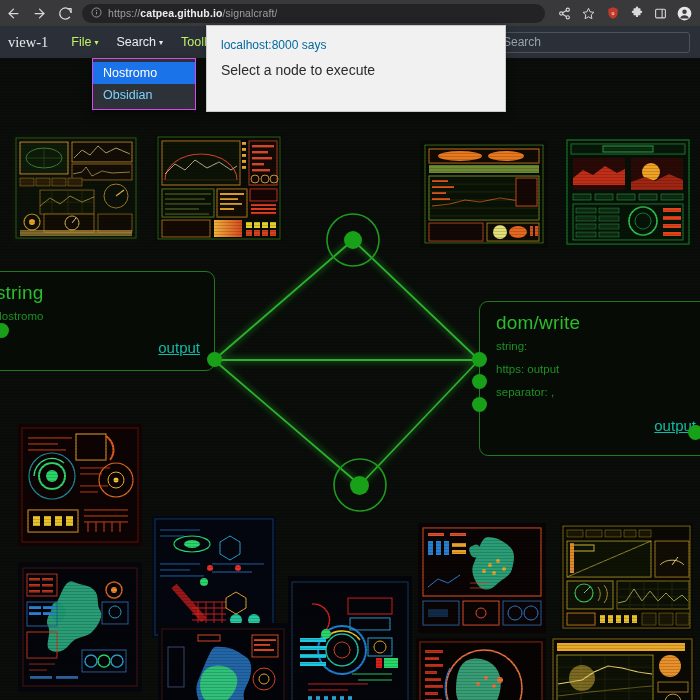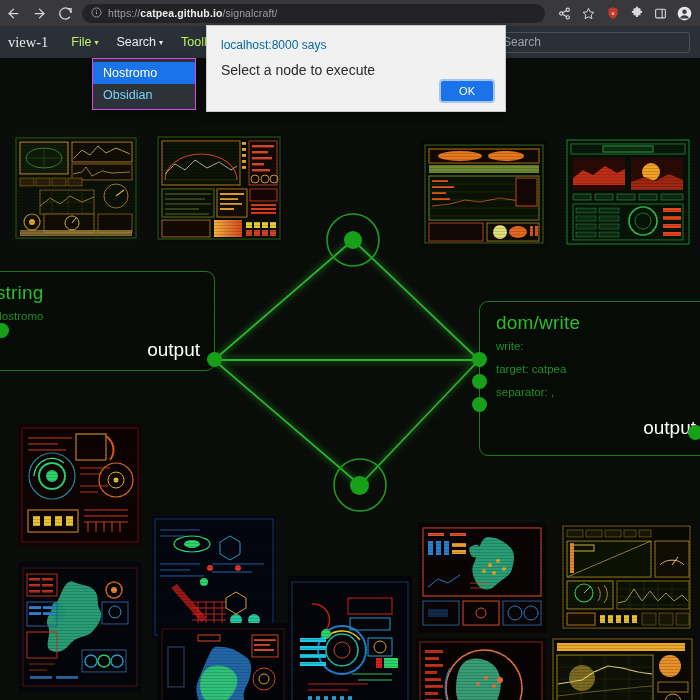--- a/index.html
+++ b/index.html
@@ -101,21 +101,21 @@
   .node{
     position:absolute; border:1px solid #1f7a1f; border-radius:9px;
     background:rgba(6,11,6,.72); z-index:22;
   }
   .node-title{
     color:#2bbd2b; font-size:19px; padding:10px 0 0 16px; letter-spacing:.2px;
   }
   .port-row{ display:flex; align-items:center; height:23px; padding-left:16px; }
   .port-label{ color:#1f8f23; font-size:11.5px; }
   .out-row{ display:flex; align-items:center; justify-content:flex-end; padding-right:14px; }
-  .out-label{ color:#ffffff; font-size:19px; }
+  .out-label{ color:#14b8a6; font-size:15px;text-decoration:underline; }
   .dot{
     position:absolute; width:15px; height:15px; border-radius:50%;
     background:#18a018; z-index:25;
   }
 </style>
 </head>
 <body>
 
 <div class="canvas">
 
@@ -665,24 +665,24 @@
     <div class="out-row" style="margin-top:12px;">
       <span class="out-label">output</span>
     </div>
   </div>
   <div class="dot" style="left:207px;top:294px;"></div>
   <div class="dot" style="left:-6px;top:265px;"></div>
 
   <div class="node" style="left:479px;top:243px;width:232px;height:155px;">
     <div class="node-title">dom/write</div>
     <div class="port-row">
-      <span class="port-label">write:</span>
+      <span class="port-label">string:</span>
     </div>
     <div class="port-row">
-      <span class="port-label">target: catpea</span>
+      <span class="port-label">https: output</span>
     </div>
     <div class="port-row">
       <span class="port-label">separator: ,</span>
     </div>
     <div class="out-row" style="margin-top:14px;">
       <span class="out-label">output</span>
     </div>
   </div>
   <div class="dot" style="left:472px;top:294px;"></div>
   <div class="dot" style="left:472px;top:316px;"></div>
@@ -711,23 +711,20 @@
 </div>
 
 <div class="dropdown">
   <div class="dd-item sel">Nostromo</div>
   <div class="dd-item">Obsidian</div>
 </div>
 
 <div class="dialog">
   <div class="dlg-title">localhost:8000 says</div>
   <div class="dlg-msg">Select a node to execute</div>
-  <div class="dlg-foot">
-    <button class="dlg-ok">OK</button>
-  </div>
 </div>
 
 <div class="browser-bar">
   <div class="nav-btn">
     <svg width="15" height="15" viewBox="0 0 24 24" fill="none" stroke="#d6d6d8" stroke-width="2" stroke-linecap="round" stroke-linejoin="round">
         <line x1="19" y1="12" x2="5" y2="12"></line>
         <polyline points="12 19 5 12 12 5"></polyline>
       </svg>
   </div>
   <div class="nav-btn">

